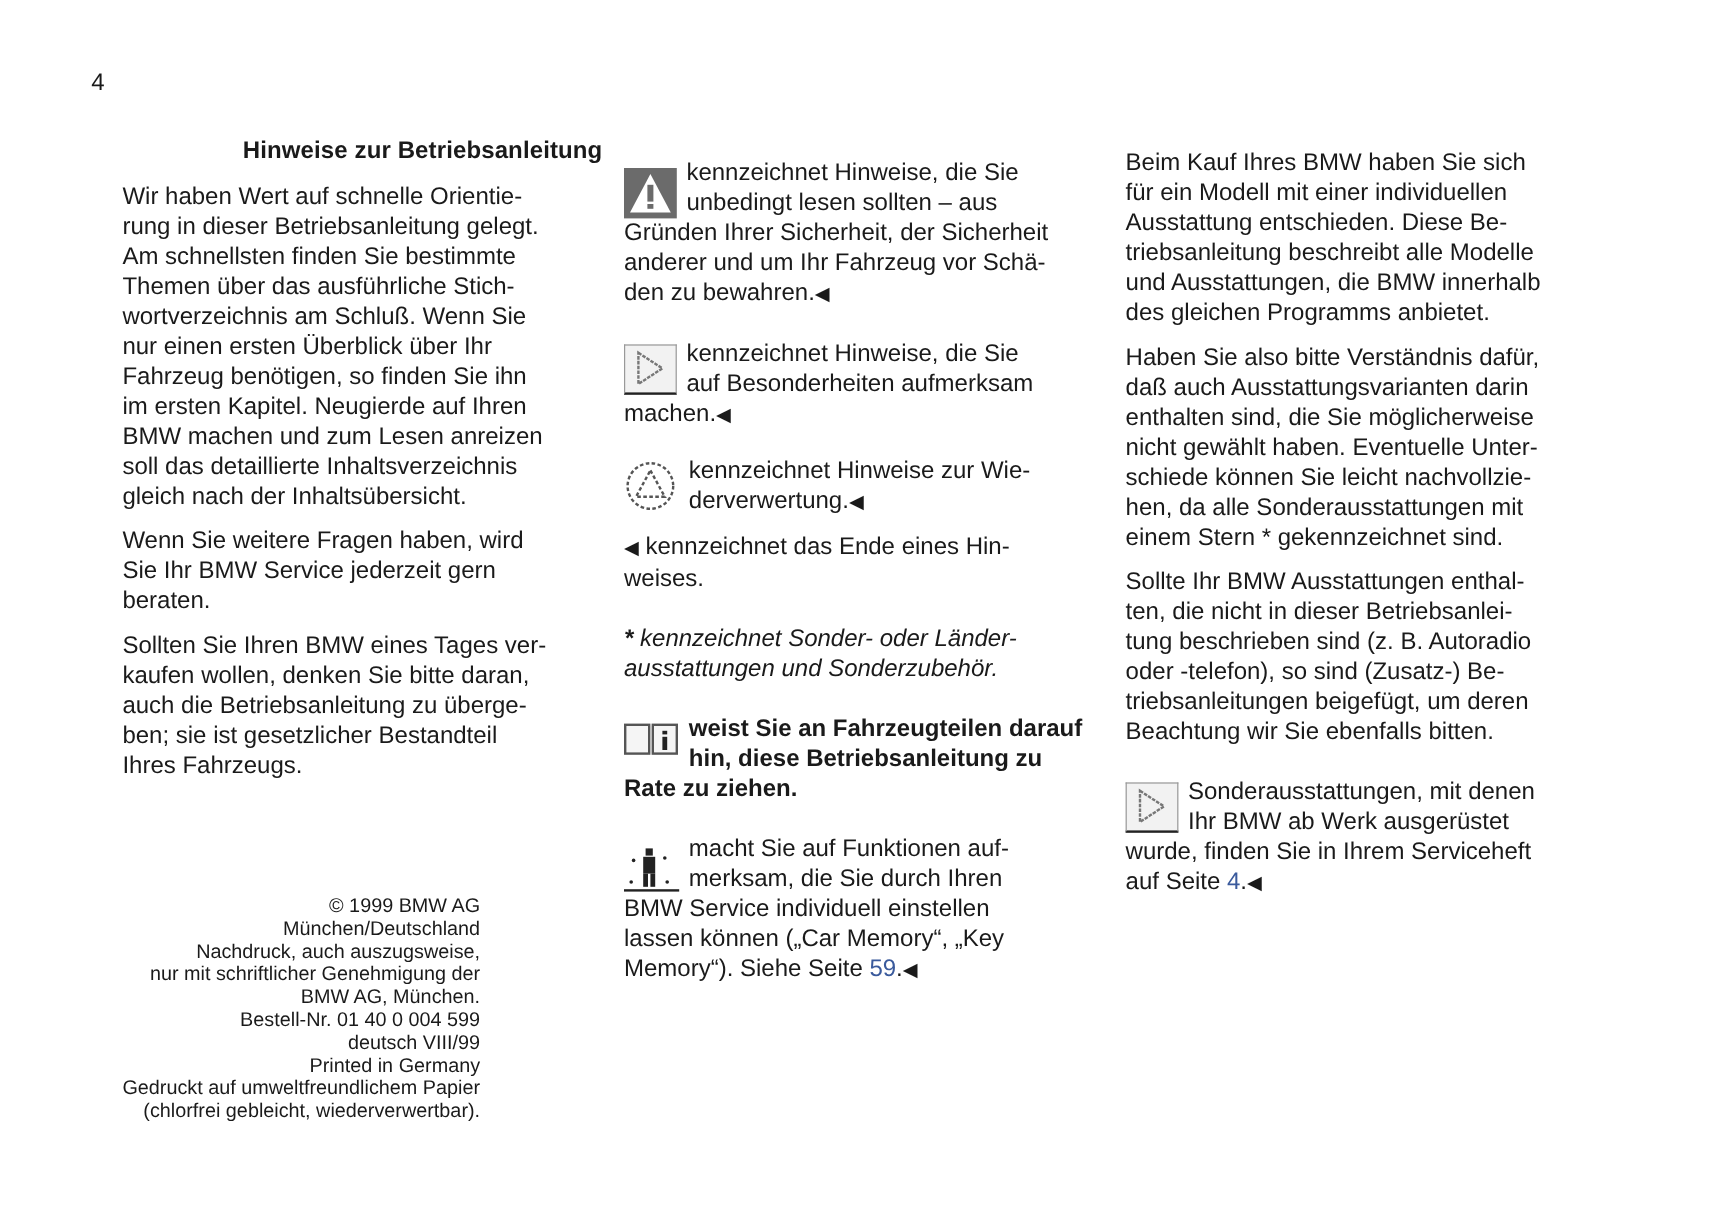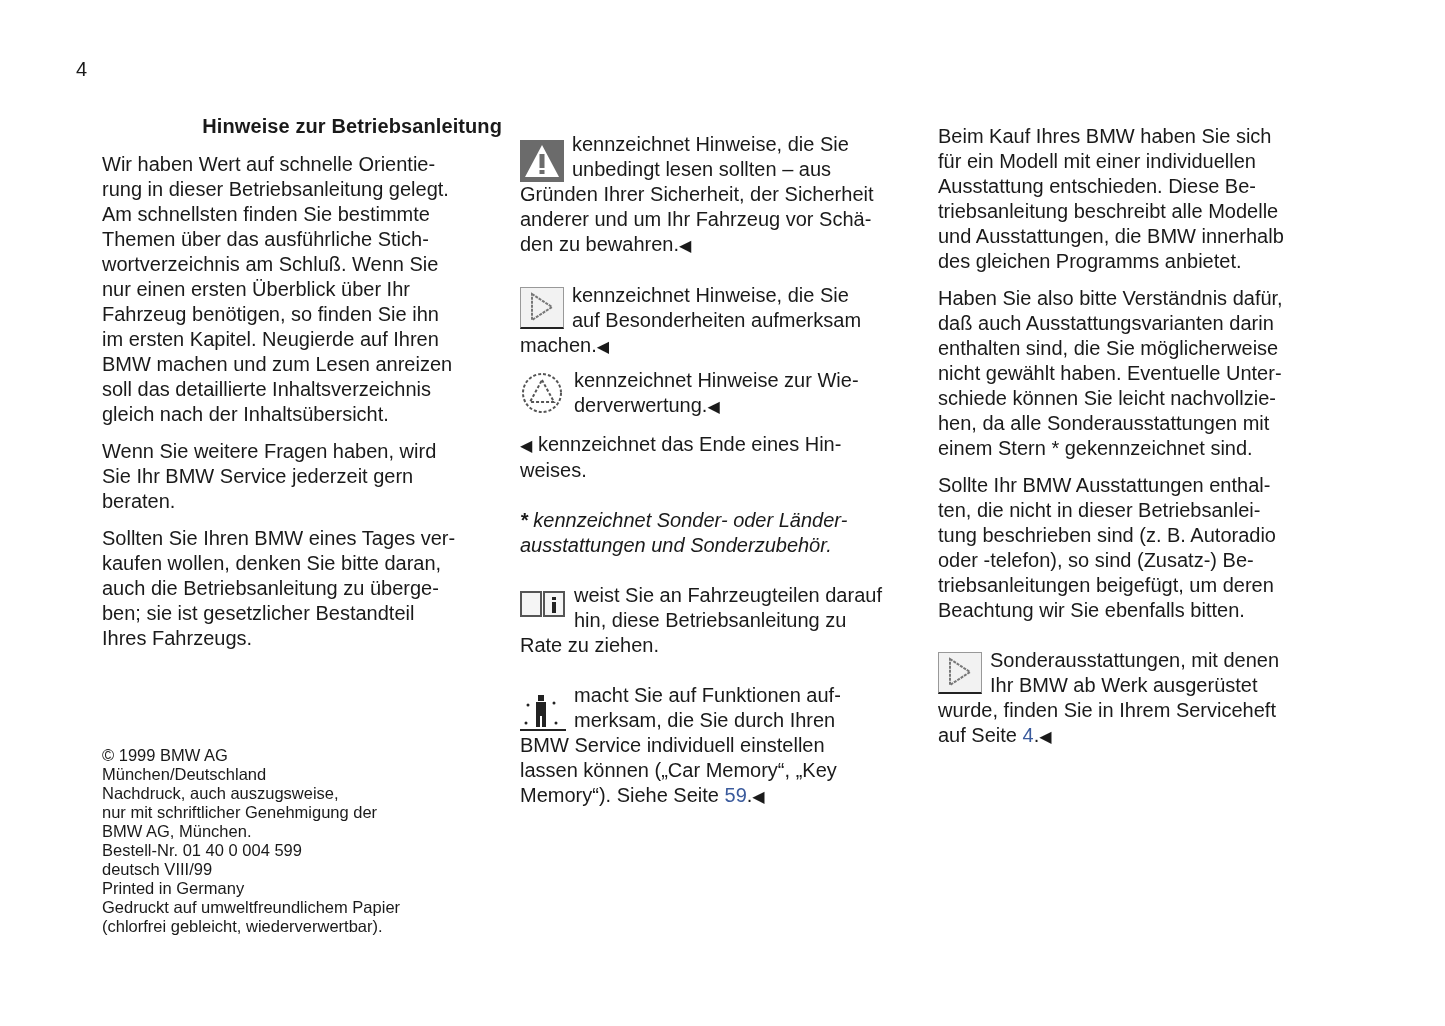--- a/index.html
+++ b/index.html
@@ -9,21 +9,21 @@
   .col { position:absolute; top:112px; width:400px; }
   .col1 { left:102px; }
   .col2 { left:520px; }
   .col3 { left:938px; }
   h2 { margin:0 0 4px 0; font-size:20px; font-weight:bold; line-height:28px; letter-spacing:0.1px;text-align:right; }
   p { margin:12px 0 7px 0; font-size:20px; line-height:25px; white-space:pre-line; }
   .sym { position:relative; margin:0; font-size:20px; line-height:25px; }
   .sym .ico { float:left; width:46px; height:44px; margin:6px 8px 0 0; box-sizing:border-box; }
   .link { color:#3a5a9c; }
   .endmark { font-size:16px; }
-  .imprint { position:absolute; left:102px; top:746px; font-size:16.5px; line-height:19px; white-space:pre-line; }
+  .imprint { position:absolute; left:102px; top:746px; font-size:16.5px; line-height:19px; white-space:pre-line;text-align:right; }
 </style>
 </head>
 <body>
 
 <div class="pagenum">4</div>
 
 <div class="col col1">
   <h2>Hinweise zur Betriebsanleitung</h2>
   <p>Wir haben Wert auf schnelle Orientie-
 rung in dieser Betriebsanleitung gelegt.
@@ -77,21 +77,21 @@
     <span class="ico" style="border:1px solid #999;border-bottom:2px solid #222;background:#f2f2f2;height:42px;width:44px;margin-top:4px;">
       <svg width="42" height="38" viewBox="0 0 42 38">
           <polygon points="11,6 31,19 11,32" fill="none" stroke="#777" stroke-width="2" stroke-dasharray="3,1"></polygon>
         </svg>
     </span>
     <span style="white-space:pre-line">kennzeichnet Hinweise, die Sie
 auf Besonderheiten aufmerksam
 machen.</span><span class="endmark">◀</span>
   </div>
 
-  <div class="sym" style="margin-top:9px;">
+  <div class="sym" style="margin-top:21px;">
     <span class="ico" style="margin-top:4px;">
       <svg width="44" height="42" viewBox="0 0 44 42">
           <circle cx="22" cy="21" r="19" fill="none" stroke="#555" stroke-width="2" stroke-dasharray="3,2"></circle>
           <polygon points="22,8 34,30 10,30" fill="none" stroke="#555" stroke-width="2" stroke-dasharray="3,2"></polygon>
         </svg>
     </span>
     <span style="white-space:pre-line">kennzeichnet Hinweise zur Wie-
 derverwertung.</span><span class="endmark">◀</span>
   </div>
 
@@ -100,21 +100,21 @@
     <span style="white-space:pre-line">kennzeichnet das Ende eines Hin-
 weises.</span>
   </div>
 
   <div class="sym" style="margin-top:25px;font-style:italic;">
     <b>*</b>
     <span style="white-space:pre-line">kennzeichnet Sonder- oder Länder-
 ausstattungen und Sonderzubehör.</span>
   </div>
 
-  <div class="sym" style="margin-top:25px;">
+  <div class="sym" style="margin-top:25px;font-weight:bold;">
     <span class="ico" style="height:30px;margin-top:6px;">
       <svg width="46" height="30" viewBox="0 0 46 30">
           <rect x="1" y="3" width="20" height="24" fill="#f5f5f5" stroke="#555" stroke-width="2"></rect>
           <rect x="24" y="3" width="20" height="24" fill="#f5f5f5" stroke="#555" stroke-width="2"></rect>
           <rect x="32" y="8" width="4" height="3" fill="#222"></rect>
           <rect x="32" y="13" width="4" height="11" fill="#222"></rect>
         </svg>
     </span>
     <span style="white-space:pre-line">weist Sie an Fahrzeugteilen darauf
 hin, diese Betriebsanleitung zu

